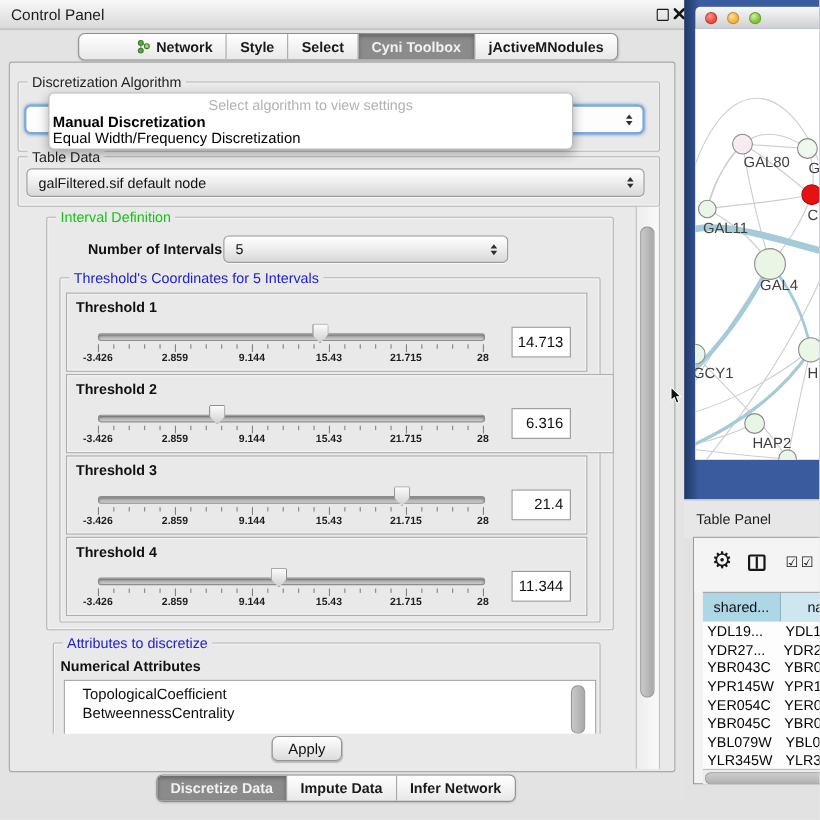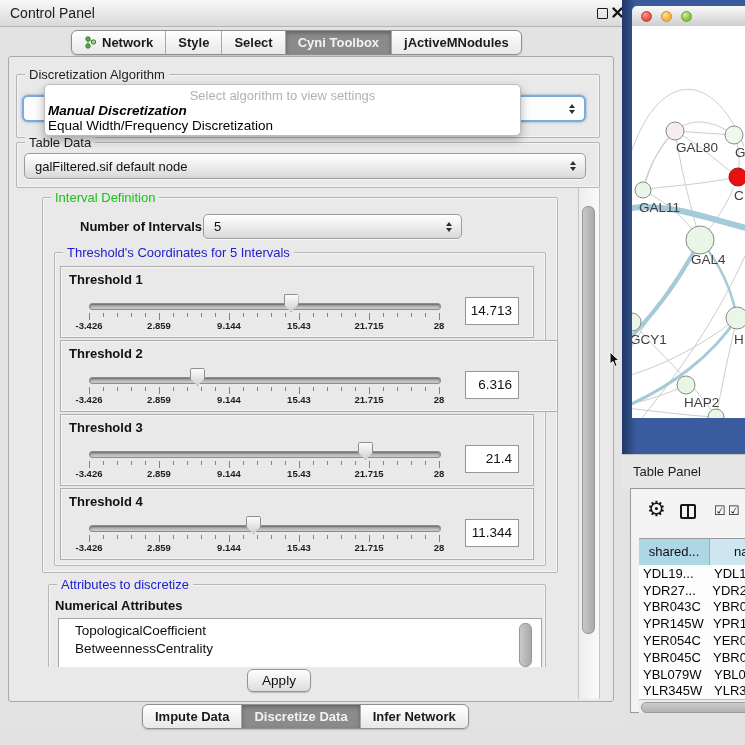--- a/index.html
+++ b/index.html
@@ -87,21 +87,21 @@
 <div class="abs left-bg"></div>
 
 <div class="abs titlebar">
   <span class="t">Control Panel</span>
   <span class="float-ico"></span>
   <svg class="close-ico" viewBox="0 0 11 11">
     <path d="M1.5 1.5 L9.5 9.5 M9.5 1.5 L1.5 9.5" stroke="#141414" stroke-width="2.4" stroke-linecap="round"></path>
   </svg>
 </div>
 
-<div class="abs seg" id="top-tabs" style="left:71px;top:30px;">
+<div class="abs seg" id="top-tabs" style="left:71px;top:30px;padding-left:40px;">
     <div class="tab">
       <svg width="13" height="13" viewBox="0 0 13 13">
         <path d="M4 3 L4 10 M4 3 L9.5 6" stroke="#8aa08a" stroke-width="1.2" fill="none"></path>
         <circle cx="4" cy="3" r="2.2" fill="#58aa47" stroke="#3c7a30"></circle>
         <circle cx="4" cy="10" r="2.2" fill="#58aa47" stroke="#3c7a30"></circle>
         <circle cx="9.5" cy="6" r="2.2" fill="#9ed37f" stroke="#3c7a30"></circle>
       </svg>
       <span>Network</span>
     </div>
     <div class="tab">
@@ -125,21 +125,21 @@
 </div>
 <div class="abs focus-ring">
   <div class="arrows">
       <div class="arr-up"></div>
       <div class="arr-dn"></div>
     </div>
 </div>
 
 <div class="abs popup">
   <div class="ph">Select algorithm to view settings</div>
-  <div class="opt" style="top:18px;font-weight:bold;font-style:italic;">Manual Discretization</div>
+  <div class="opt" style="top:18px;font-weight:bold;">Manual Discretization</div>
   <div class="opt" style="top:33px;">Equal Width/Frequency Discretization</div>
 </div>
 
 <div class="group" style="left:16px;top:142px;width:582px;height:44px;">
   <span class="gtitle dark">Table Data</span>
 </div>
 <div class="combo" style="left:24px;top:153px;width:562px;height:26px;">
   <span>galFiltered.sif default node</span>
   <div class="arrows">
       <div class="arr-up"></div>
@@ -331,25 +331,25 @@
         <div class="listitem">TopologicalCoefficient</div>
         <div class="listitem">BetweennessCentrality</div>
       </div>
     <div class="vthumb" style="left:460px;top:4px;width:13px;height:44px;"></div>
   </div>
 </div>
 
 <div class="btn" style="left:247px;top:669px;width:62px;height:21px;line-height:21px;">Apply</div>
 
 <div class="abs seg" id="bottom-tabs" style="left:142px;top:704px;">
-    <div class="tab">
-      <span>Impute Data</span>
-    </div>
     <div class="tab sel">
       <span>Discretize Data</span>
+    </div>
+    <div class="tab">
+      <span>Impute Data</span>
     </div>
     <div class="tab">
       <span>Infer Network</span>
     </div>
   </div>
 
 <div class="abs net-bg"></div>
 <div class="abs mac-titlebar">
   <span class="light" style="left:9px;background:radial-gradient(circle at 35% 30%,#ff9a90,#ee4d42 60%);border:1px solid #b93d34;"></span>
   <span class="light" style="left:29px;background:radial-gradient(circle at 35% 30%,#ffe09a,#f6b33e 60%);border:1px solid #c68f2e;"></span>

